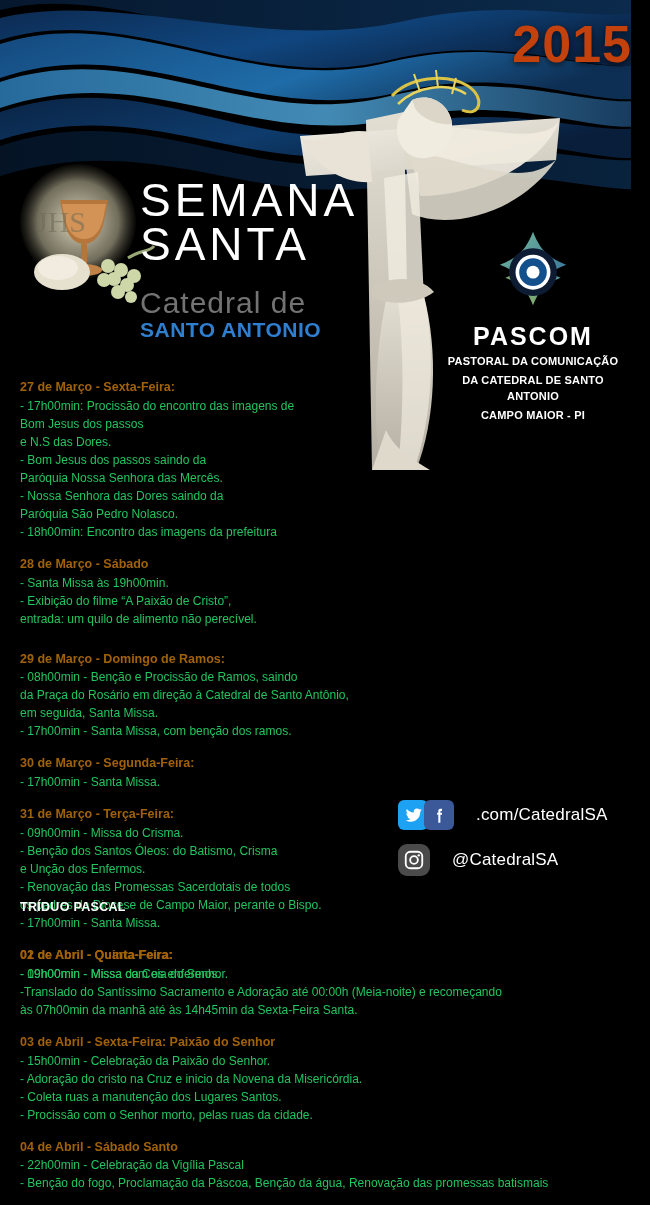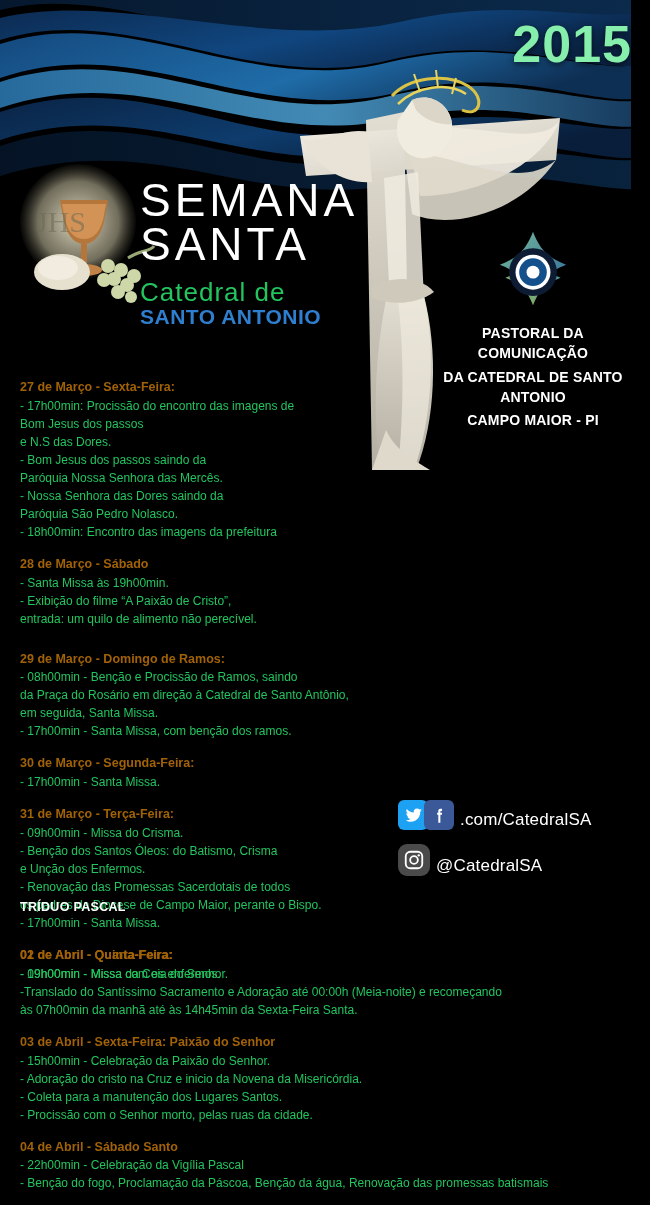--- a/index.html
+++ b/index.html
@@ -24,21 +24,21 @@
     overflow: hidden;
   }
   .art svg { display: block; }
 
   
   .year {
     position: absolute;
     right: 18px; top: 18px;
     font-size: 52px;
     font-weight: bold;
-    color: #86efac;
+    color: #c2410c;
     letter-spacing: 1px;
     line-height: 1;
     z-index: 40;
     text-shadow: 0 2px 6px rgba(0,0,0,0.6);
   }
 
   
   .title-block {
     position: absolute;
     left: 140px; top: 178px;
@@ -54,24 +54,24 @@
   }
   .t-santa {
     font-size: 46px;
     letter-spacing: 4px;
     color: #ffffff;
     line-height: 1.0;
     font-weight: normal;
     margin-top: -2px;
   }
   .t-catedral {
-    font-size: 26px;
-    color: #22c55e;
+    font-size: 30px;
+    color: #737373;
     letter-spacing: 1px;
-    margin-top: 12px;
+    margin-top: 20px;
     line-height: 1.05;
   }
   .t-santo {
     font-size: 21px;
     color: #2f7fd0;
     font-weight: bold;
     letter-spacing: 0.5px;
     line-height: 1.05;
   }
 
@@ -85,21 +85,21 @@
   }
   .pascom-mark { height: 92px; }
   .pascom-name {
     font-size: 25px;
     color: #ffffff;
     letter-spacing: 2px;
     font-weight: bold;
     margin-top: 2px;
   }
   .pascom-sub {
-    font-size: 14px;
+    font-size: 11px;
     color: #ffffff;
     line-height: 1.45;
     font-weight: bold;
     letter-spacing: 0.2px;
     margin-top: 3px;
   }
 
   
   .schedule {
     position: absolute;
@@ -139,22 +139,23 @@
 
   
   .social {
     position: absolute;
     left: 398px; top: 800px;
     z-index: 36;
     width: 240px;
   }
   .social-row {
     display: flex;
-    align-items: flex-end;
+    align-items: center;
     margin-bottom: 14px;
+    gap: 16px;
   }
   .soc-icons { display: flex; align-items: center; }
   .soc-badge {
     width: 30px; height: 30px;
     border-radius: 6px;
     display: flex; align-items: center; justify-content: center;
   }
   .soc-tw { background: #1da1f2; }
   .soc-fb { background: #3b5998; margin-left: -4px; }
   .soc-ig {
@@ -305,20 +306,21 @@
 
         <path d="M60,4 C68,24 76,32 96,40 C76,48 68,56 60,76 C52,56 44,48 24,40 C44,32 52,24 60,4 Z" fill="url(#pg1)" opacity="0.95"></path>
         <path d="M60,24 C66,40 74,48 90,54 C74,60 66,68 60,84 C54,68 46,60 30,54 C46,48 54,40 60,24 Z" fill="url(#pg2)" opacity="0.9"></path>
 
         <circle cx="60" cy="48" r="26" fill="#0d1b33"></circle>
         <circle cx="60" cy="48" r="19" fill="#ffffff"></circle>
         <circle cx="60" cy="48" r="15" fill="#14508c"></circle>
         <circle cx="60" cy="48" r="7" fill="#ffffff"></circle>
       </svg>
     </div>
+    <div class="pascom-name">PASCOM</div>
     <div class="pascom-sub">PASTORAL DA COMUNICAÇÃO</div>
     <div class="pascom-sub">DA CATEDRAL DE SANTO ANTONIO</div>
     <div class="pascom-sub">CAMPO MAIOR - PI</div>
   </div>
 
   <div class="schedule">
 
     <div class="day">
       <div class="day-title">27 de Março - Sexta-Feira:</div>
       <div class="day-line">- 17h00min: Procissão do encontro das imagens de</div>
@@ -403,21 +405,21 @@
       <div class="day-title">02 de Abril - Quinta-Feira:</div>
       <div class="day-line">- 19h00min - Missa da Ceia do Senhor.</div>
       <div class="day-line">-Translado do Santíssimo Sacramento e Adoração  até 00:00h (Meia-noite) e recomeçando</div>
       <div class="day-line">às 07h00min da manhã até às 14h45min da Sexta-Feira Santa.</div>
     </div>
 
     <div class="day">
       <div class="day-title">03 de Abril - Sexta-Feira: Paixão do Senhor</div>
       <div class="day-line">- 15h00min - Celebração da Paixão do Senhor.</div>
       <div class="day-line">- Adoração do cristo na Cruz e inicio da Novena da Misericórdia.</div>
-      <div class="day-line">- Coleta para a manutenção dos Lugares Santos.</div>
+      <div class="day-line">- Coleta ruas a manutenção dos Lugares Santos.</div>
       <div class="day-line">- Procissão com o Senhor morto, pelas ruas da cidade.</div>
     </div>
 
     <div class="day">
       <div class="day-title">04 de Abril - Sábado Santo</div>
       <div class="day-line">- 22h00min - Celebração da Vigília Pascal</div>
       <div class="day-line">- Benção do fogo, Proclamação da Páscoa, Benção da água, Renovação das promessas batismais</div>
     </div>
 
     <div class="day">

